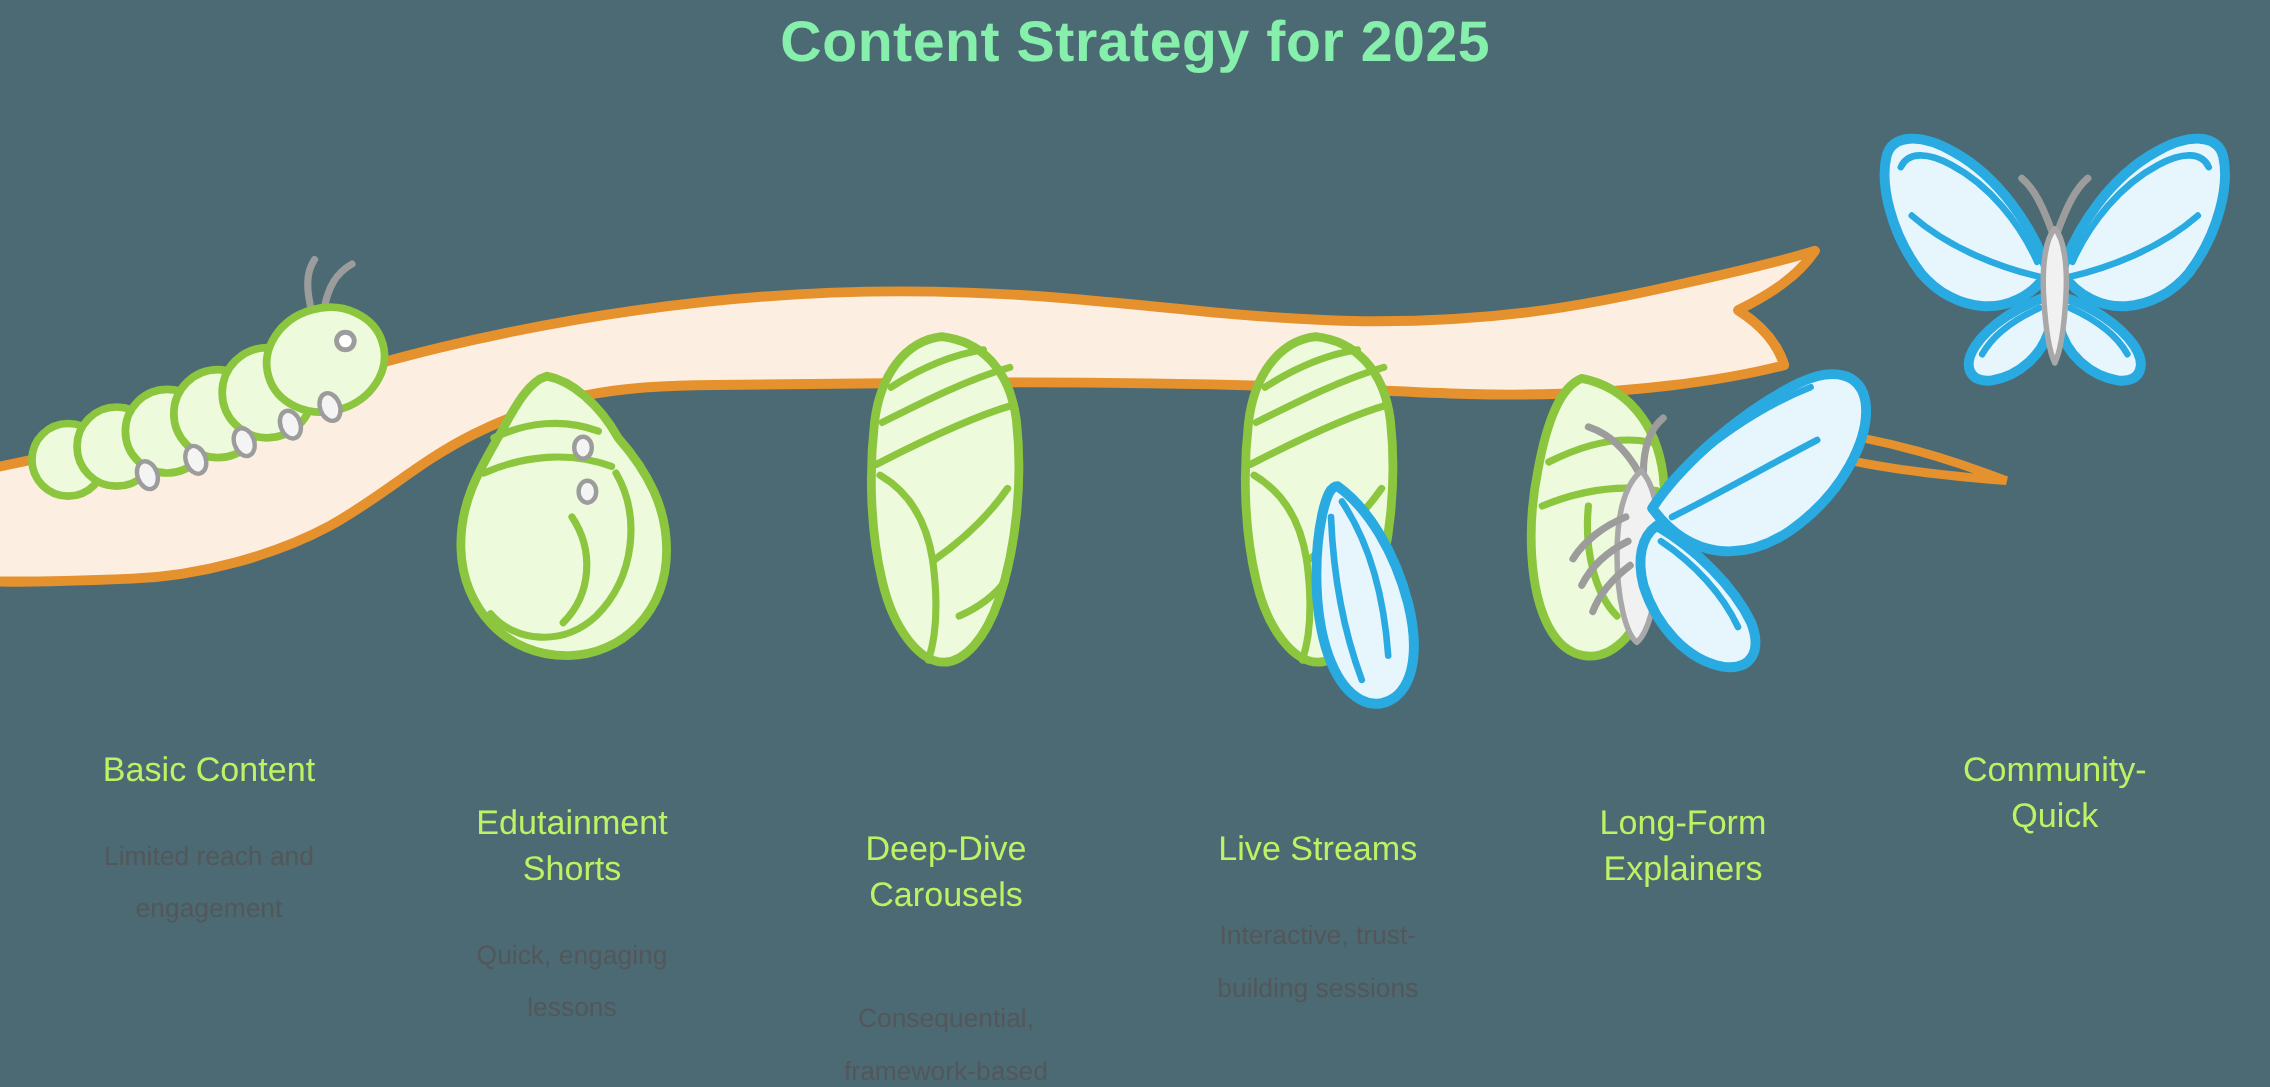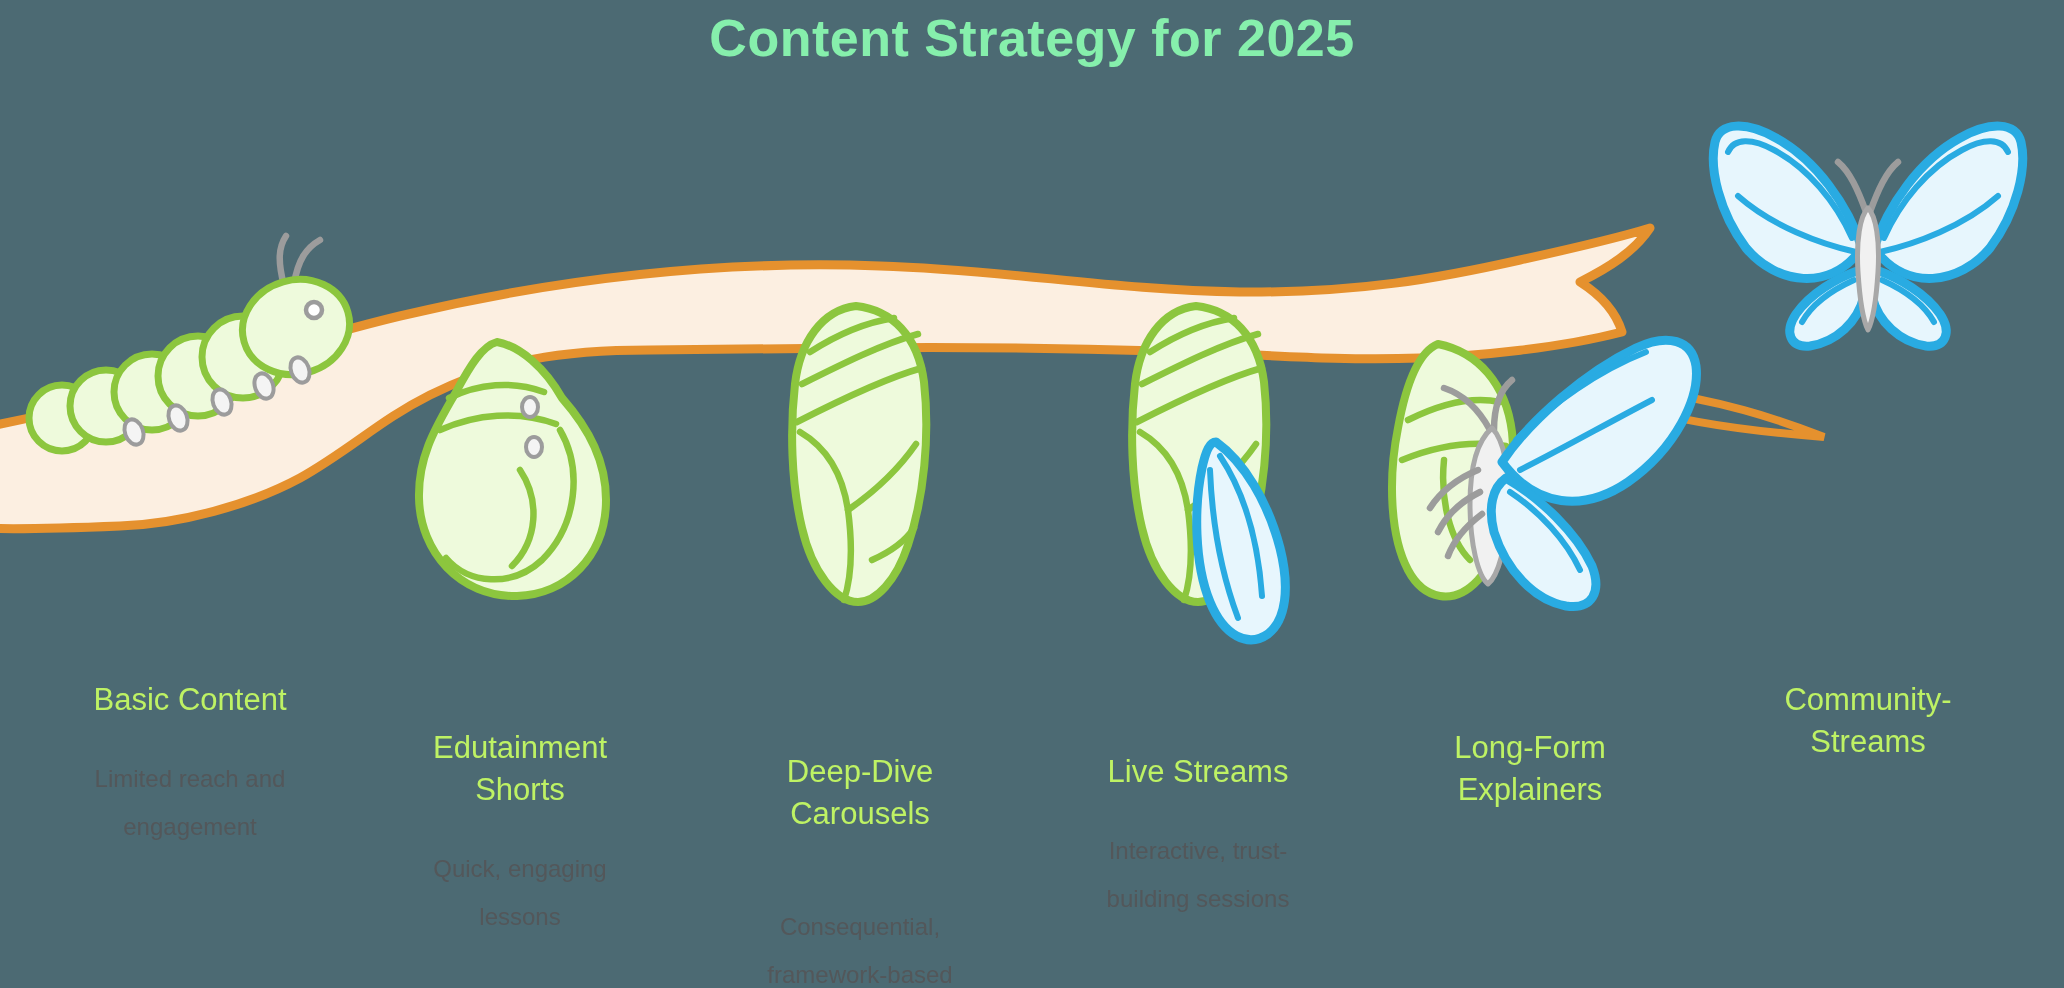--- a/index.html
+++ b/index.html
@@ -229,16 +229,16 @@
 building sessions</div>
   </div>
 
   <div class="stage" style="left:1360px;top:727px">
     <div class="stage-title">Long-Form
 Explainers</div>
   </div>
 
   <div class="stage" style="left:1698px;top:679px">
     <div class="stage-title">Community-
-Streams</div>
+Quick</div>
   </div>
 
 </div>
 
 </body></html>

